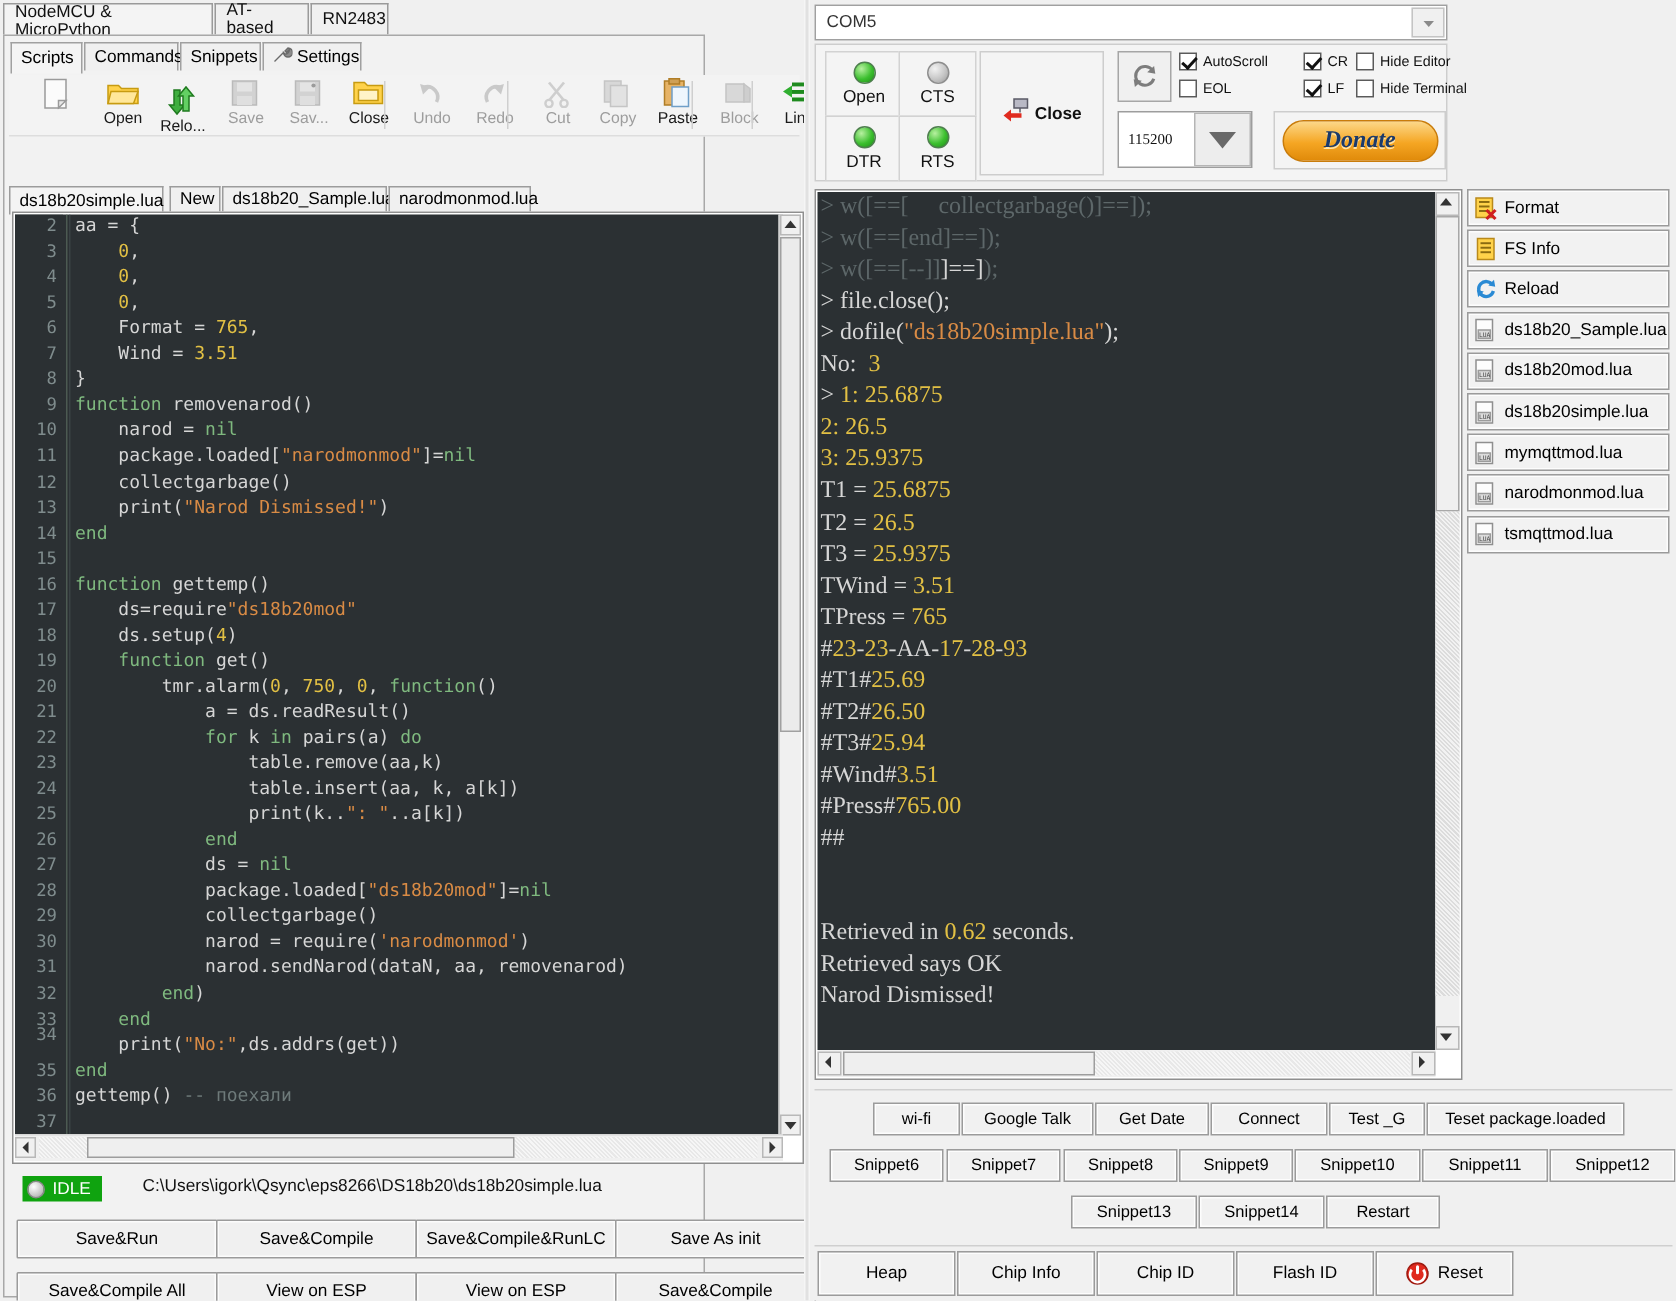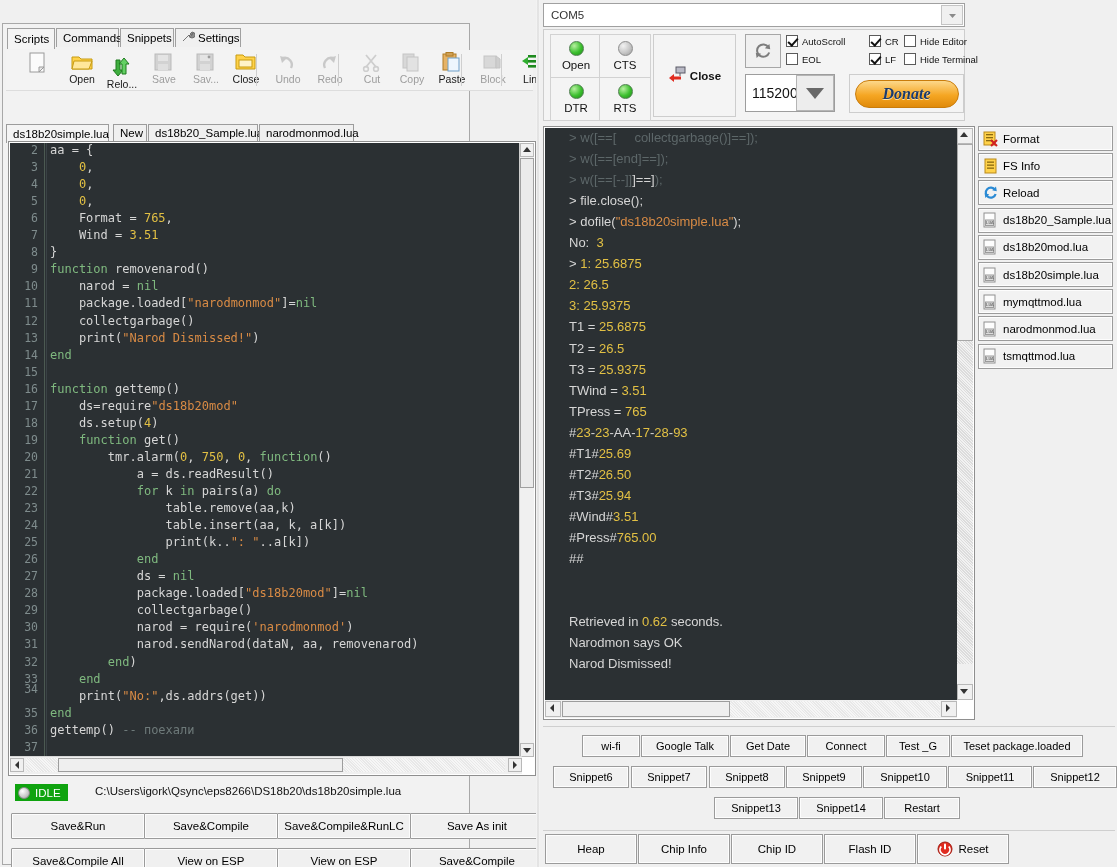--- a/index.html
+++ b/index.html
@@ -114,39 +114,39 @@
   .cbx-grid{position:absolute;left:242px;top:5px;width:178px;height:34px;}
   .cbx{position:absolute;display:flex;align-items:center;}
   .cbx .box{width:12px;height:12px;background:#fff;border:1px solid #5a5a5a;box-sizing:border-box;
             position:relative;margin-right:4px;}
   .cbx .box.chk::after{content:"";position:absolute;left:3px;top:0px;width:4px;height:8px;
             border:solid #111;border-width:0 2px 2px 0;transform:rotate(42deg);}
   .cbx .lb{font-size:9.5px;color:#111;white-space:nowrap;}
 
   .baud{position:absolute;left:201px;top:44px;width:90px;height:38px;background:#fff;
         border:1px solid #9d9d9d;box-sizing:border-box;display:flex;align-items:center;}
-  .baud .v{padding-left:6px;font-size:14px;color:#111;}
+  .baud .v{padding-left:6px;font-size:10px;color:#111;font-family:Liberation Serif, serif;}
   .baud-arrow{position:absolute;right:0;top:0;width:38px;height:36px;background:#ededed;
               border:1px solid #b5b5b5;box-sizing:border-box;display:flex;align-items:center;justify-content:center;}
 
   .donate-box{position:absolute;left:305px;top:44px;width:115px;height:39px;
               border:1px solid #cdcdcd;background:#f4f4f4;box-sizing:border-box;
               display:flex;align-items:center;justify-content:center;}
   .donate{width:104px;height:28px;border-radius:14px;
           background:linear-gradient(#fcd88a,#f5a623 55%,#e08a0a);
           border:1px solid #c97c0b;box-sizing:border-box;
           display:flex;align-items:center;justify-content:center;
           font-family:"Liberation Serif",serif;font-style:italic;font-weight:bold;
           font-size:16px;color:#1b3a6b;text-shadow:0 1px 0 #ffe3a8;}
 
   .term-outer{position:absolute;left:3px;top:126px;width:432px;height:594px;
               background:#fff;border:1px solid #8f8f8f;box-sizing:border-box;}
   .term{position:absolute;left:1px;top:1px;width:412px;height:572px;background:#2b3033;overflow:hidden;}
-  .tline{position:absolute;left:24px;white-space:pre;font-family:Liberation Sans, sans-serif;
-         font-size:13px;line-height:12.4px;color:#d6d6d6;}
+  .tline{position:absolute;left:2px;white-space:pre;font-family:Liberation Serif, serif;
+         font-size:16px;line-height:12.4px;color:#d6d6d6;}
   .dim{color:#5d6769;}
   .tn{color:#e2c044;}
   .ts{color:#d98b45;}
   .term-vsb{position:absolute;right:1px;top:1px;width:16px;height:572px;background:#f0f0f0;}
   .tv-track{position:absolute;left:0;width:16px;background:repeating-linear-gradient(45deg,#dcdcdc 0 1px,#f2f2f2 1px 2px);}
   .tv-thumb{position:absolute;left:0;width:16px;background:#f0f0f0;border:1px solid #a8a8a8;box-sizing:border-box;}
   .term-hsb{position:absolute;left:1px;bottom:1px;width:412px;height:18px;background:#f0f0f0;}
 
   .filelist{position:absolute;left:438px;top:126px;width:137px;height:252px;}
   .fbtn{position:absolute;left:0;width:135px;height:25px;background:#f2f2f2;
@@ -167,20 +167,31 @@
   .divider{position:absolute;left:536px;top:0;width:4px;height:867px;
            background:linear-gradient(90deg,#fafafa,#dcdcdc,#fafafa);}
 </style>
 </head>
 <body>
 
 <div class="app">
 
   <div class="left-pane">
 
+    <div class="outer-tabs" id="outer-tabs">
+        <div class="otab active" style="left: 0px; width: 140px; top: 0px;">
+          <span>NodeMCU &amp; MicroPython</span>
+        </div>
+        <div class="otab" style="left: 141px; width: 63px;">
+          <span>AT-based</span>
+        </div>
+        <div class="otab" style="left: 205px; width: 52px;">
+          <span>RN2483</span>
+        </div>
+      </div>
 
     <div class="inner-frame">
       <div class="itabs" id="inner-tabs">
           <div class="itab active" style="left: 0px; width: 48px;">
             <span>Scripts</span>
           </div>
           <div class="itab" style="left: 49px; width: 63px;">
             <span>Commands</span>
           </div>
           <div class="itab" style="left: 113px; width: 54px;">
@@ -574,21 +585,21 @@
           <div class="tline" style="top: 298.7px;"><span class="p">#</span><span class="tn">23</span><span class="p">-</span><span class="tn">23</span><span class="p">-AA-</span><span class="tn">17</span><span class="p">-</span><span class="tn">28</span><span class="p">-</span><span class="tn">93</span></div>
           <div class="tline" style="top: 319.75px;"><span class="p">#T1#</span><span class="tn">25.69</span></div>
           <div class="tline" style="top: 340.8px;"><span class="p">#T2#</span><span class="tn">26.50</span></div>
           <div class="tline" style="top: 361.85px;"><span class="p">#T3#</span><span class="tn">25.94</span></div>
           <div class="tline" style="top: 382.9px;"><span class="p">#Wind#</span><span class="tn">3.51</span></div>
           <div class="tline" style="top: 403.95px;"><span class="p">#Press#</span><span class="tn">765.00</span></div>
           <div class="tline" style="top: 425px;"><span class="p">##</span></div>
           <div class="tline" style="top: 446.05px;"><span class="p"></span></div>
           <div class="tline" style="top: 467.1px;"><span class="p"></span></div>
           <div class="tline" style="top: 488.15px;"><span class="p">Retrieved in </span><span class="tn">0.62</span><span class="p"> seconds.</span></div>
-          <div class="tline" style="top: 509.2px;"><span class="p">Narodmon says OK</span></div>
+          <div class="tline" style="top: 509.2px;"><span class="p">Retrieved says OK</span></div>
           <div class="tline" style="top: 530.25px;"><span class="p">Narod Dismissed!</span></div>
         </div>
       <div class="term-vsb">
         <div class="sb-arrow" style="top:0;width:16px;height:16px;">
           <svg width="12" height="12" viewBox="0 0 12 12">
               <polygon points="6,3 10,8 2,8" fill="#333"></polygon>
             </svg>
         </div>
         <div class="tv-thumb" style="top:16px;height:197px;"></div>
         <div class="tv-track" style="top:213px;height:323px;"></div>

